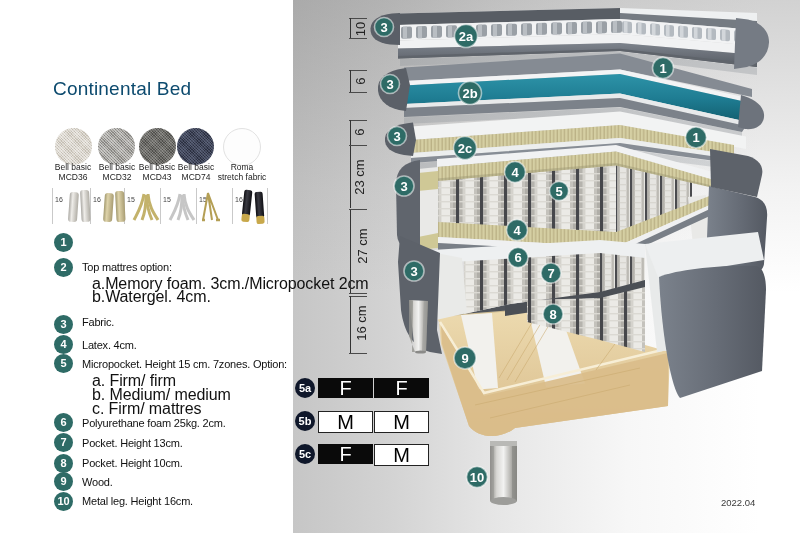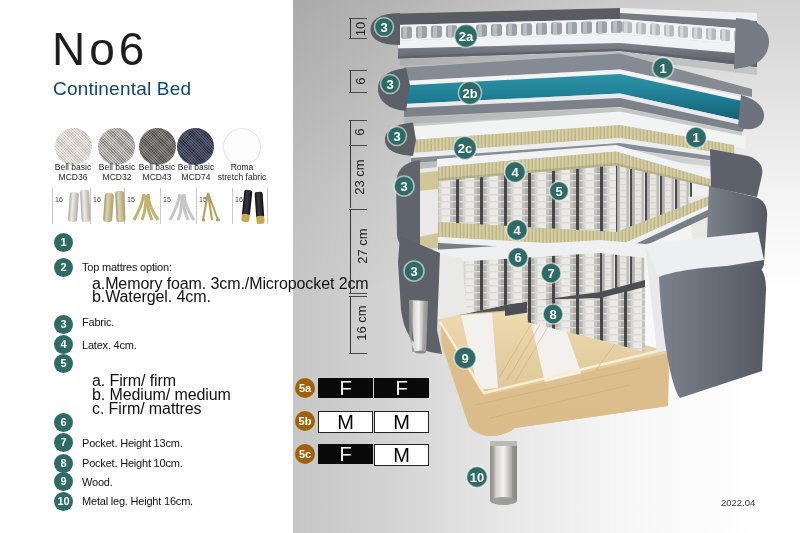--- a/index.html
+++ b/index.html
@@ -15,30 +15,29 @@
 .legsep{position:absolute;top:188px;height:36px;width:1px;background:#c9c9c9;}
 .legnum{position:absolute;font-size:7px;color:#444;}
 .cnum{position:absolute;width:19px;height:19px;border-radius:50%;background:#2e6b66;color:#fff;
  font-size:11px;font-weight:bold;text-align:center;line-height:19px;}
 .ltxt{position:absolute;left:28px;font-size:11px;color:#111;white-space:nowrap;letter-spacing:-0.2px;}
 .lsub{position:absolute;left:38px;font-size:16px;color:#111;white-space:nowrap;letter-spacing:-0.1px;}
 .dim{position:absolute;font-size:13px;color:#222;transform:rotate(-90deg);transform-origin:center;white-space:nowrap;text-align:center;height:14px;line-height:14px;}
 .tick{position:absolute;width:18px;height:1.4px;background:#4a4a4a;}
 .vln{position:absolute;width:1px;background:#333;}
 .fmrow{position:absolute;left:318px;width:111px;height:20px;}
-.fmc{position:absolute;width:20px;height:20px;border-radius:50%;background:#a16207;color:#fff;font-size:11px;font-weight:bold;text-align:center;line-height:20px;left:295px;}
+.fmc{position:absolute;width:20px;height:20px;border-radius:50%;background:#0f172a;color:#fff;font-size:11px;font-weight:bold;text-align:center;line-height:20px;left:295px;}
 .cell{position:absolute;top:0;width:55px;height:20px;font-size:20px;font-weight:normal;text-align:center;line-height:21px;}
 .yr{position:absolute;left:719px;top:495px;font-size:9.5px;color:#3a3a3a;}
 </style>
 </head>
 <body>
 <div id="page">
 <div id="panel"></div>
 
-<div class="no6">No6</div>
 <div class="sub">Continental Bed</div>
 
 <div class="sw" style="left:55px;background:
  repeating-linear-gradient(45deg,rgba(255,255,255,.5) 0 1px,rgba(0,0,0,0) 1px 2px),
  repeating-linear-gradient(-45deg,rgba(120,110,95,.2) 0 1px,rgba(0,0,0,0) 1px 2px),#d8d3c9;"></div>
 <div class="sw" style="left:98px;background:
  repeating-linear-gradient(45deg,rgba(255,255,255,.45) 0 1px,rgba(0,0,0,0) 1px 2px),
  repeating-linear-gradient(-45deg,rgba(60,60,60,.25) 0 1px,rgba(0,0,0,0) 1px 2px),#a09e99;"></div>
 <div class="sw" style="left:139px;background:
  repeating-linear-gradient(45deg,rgba(255,255,255,.22) 0 1px,rgba(0,0,0,0) 1px 2px),
@@ -133,24 +132,26 @@
 <div class="cnum" style="left:54px;top:233px;">1</div>
 <div class="cnum" style="left:54px;top:257.5px;">2</div>
     <div class="ltxt" style="left:82px;top:261px;">Top mattres option:</div>
 <div class="lsub" style="left:92px;top:275px;">a.Memory foam. 3cm./Micropocket 2cm</div>
 <div class="lsub" style="left:92px;top:287.6px;">b.Watergel. 4cm.</div>
 <div class="cnum" style="left:54px;top:315px;">3</div>
     <div class="ltxt" style="left:82px;top:316px;">Fabric.</div>
 <div class="cnum" style="left:54px;top:335px;">4</div>
     <div class="ltxt" style="left:82px;top:338.6px;">Latex. 4cm.</div>
 <div class="cnum" style="left:54px;top:354px;">5</div>
+    <div class="ltxt" style="left:82px;top:357.6px;">Micropocket. Height 15 cm. 7zones. Option:</div>
 <div class="lsub" style="left:92px;top:372px;">a. Firm/ firm</div>
 <div class="lsub" style="left:92px;top:386px;">b. Medium/ medium</div>
 <div class="lsub" style="left:92px;top:400px;">c. Firm/ mattres</div>
 <div class="cnum" style="left:54px;top:413px;">6</div>
+    <div class="ltxt" style="left:82px;top:416.6px;">Polyurethane foam 25kg. 2cm.</div>
 <div class="cnum" style="left:54px;top:433px;">7</div>
     <div class="ltxt" style="left:82px;top:436.8px;">Pocket. Height 13cm.</div>
 <div class="cnum" style="left:54px;top:453.5px;">8</div>
     <div class="ltxt" style="left:82px;top:457px;">Pocket. Height 10cm.</div>
 <div class="cnum" style="left:54px;top:472px;">9</div>
     <div class="ltxt" style="left:82px;top:475.5px;">Wood.</div>
 <div class="cnum" style="left:54px;top:491.7px;">10</div>
     <div class="ltxt" style="left:82px;top:495.2px;">Metal leg. Height 16cm.</div>
 
 <div class="tick" style="left:349px;top:17.5px;"></div>

